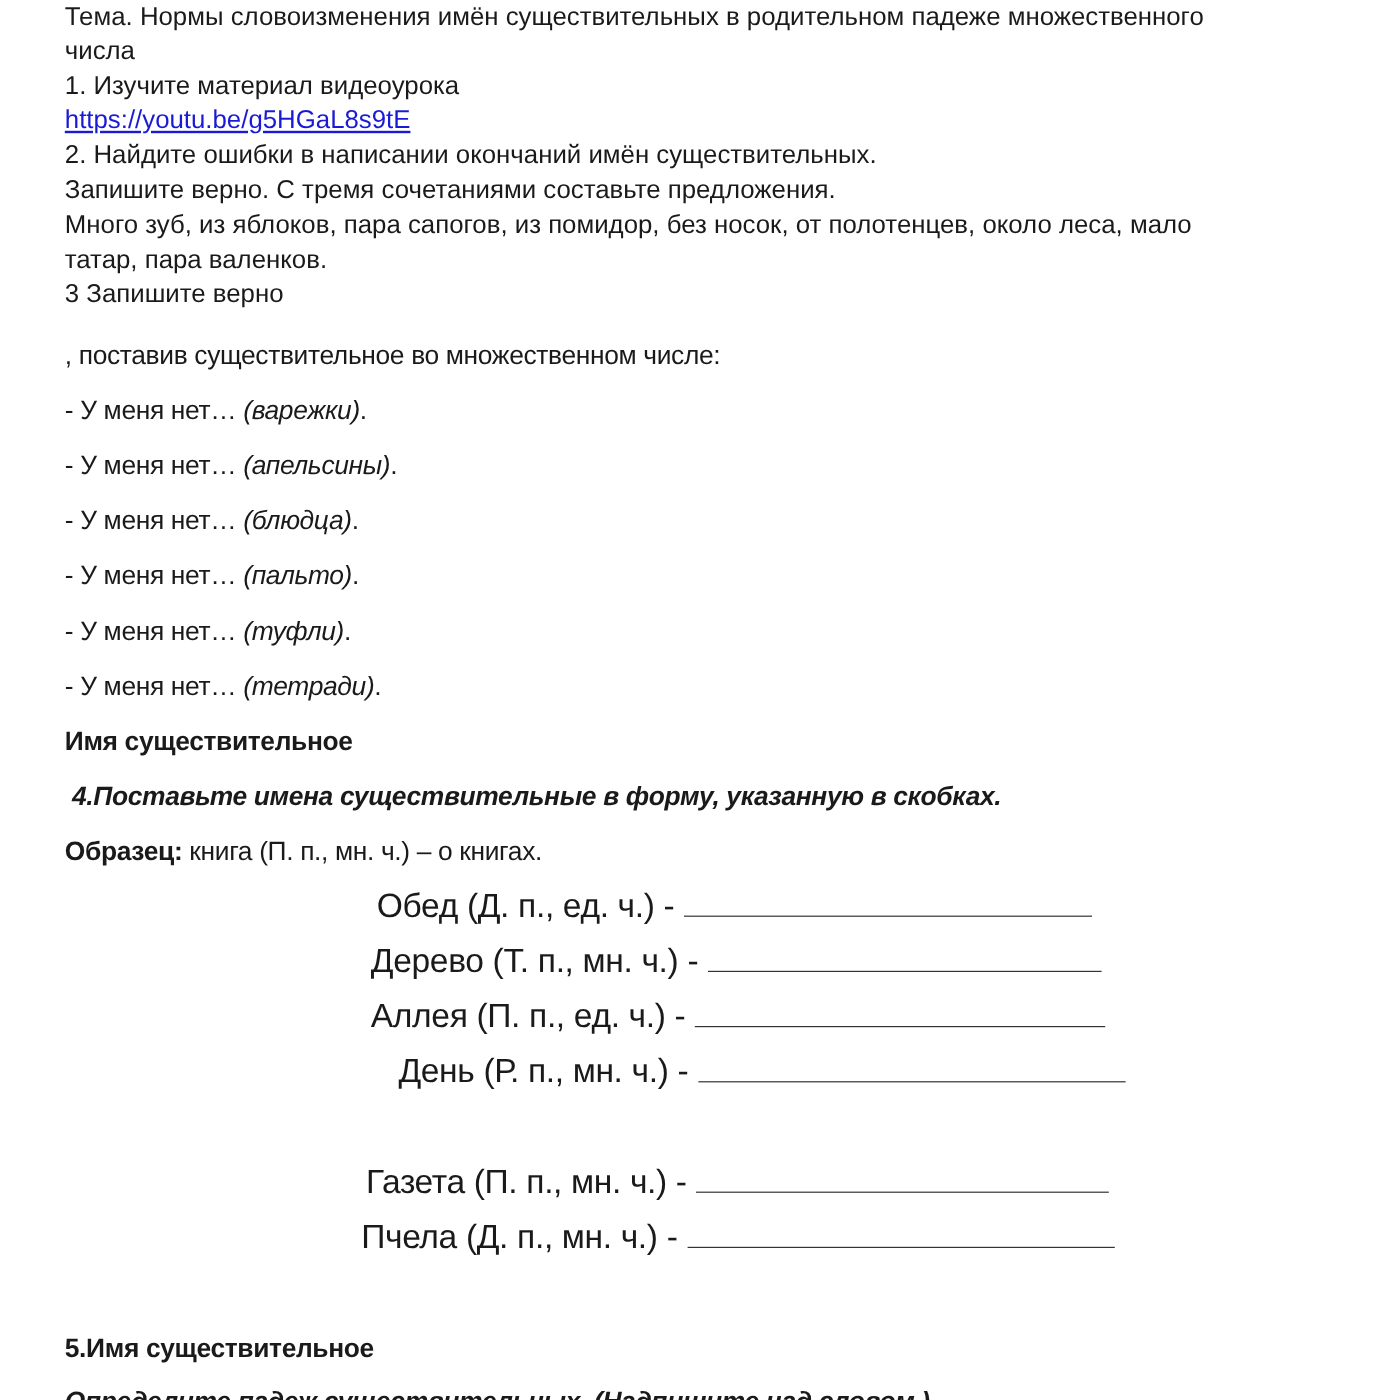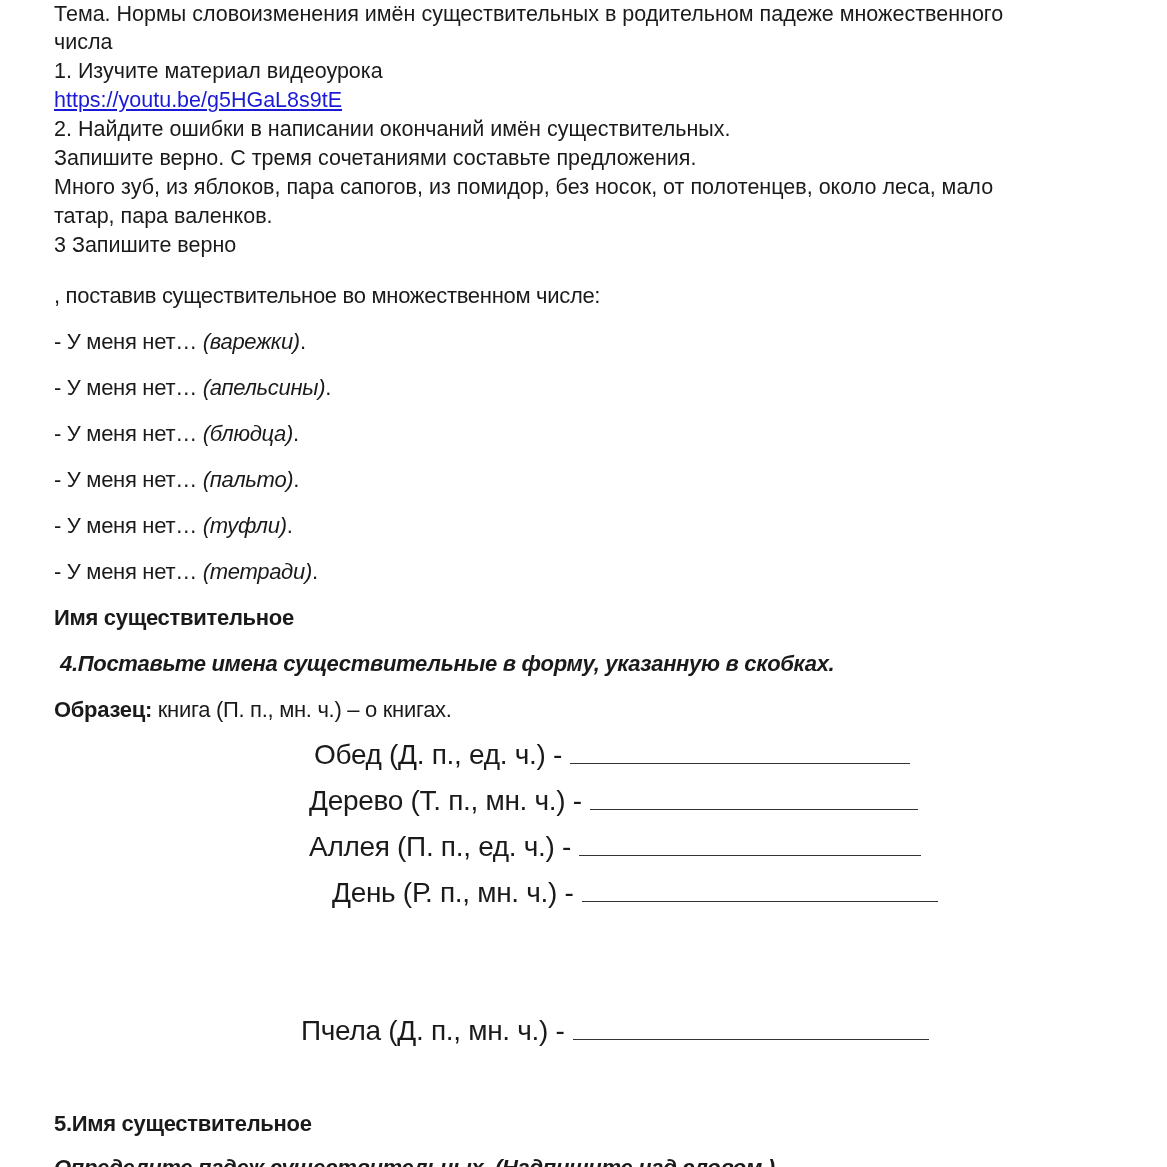--- a/index.html
+++ b/index.html
@@ -121,20 +121,24 @@
     <span class="blank" style="width:328px;"></span>
   </div>
   <div class="form-row narrow" style="top:832px; left:309px;">
     <span>Аллея (П. п., ед. ч.) -</span>
     <span class="blank" style="width:342px;"></span>
   </div>
   <div class="form-row narrow" style="top:878px; left:308px;margin-left:24px;">
     <span>День (Р. п., мн. ч.) -</span>
     <span class="blank" style="width:356px;"></span>
   </div>
+  <div class="form-row narrow" style="top:970px; left:305px;">
+    <span>Газета (П. п., мн. ч.) -</span>
+    <span class="blank" style="width:344px;"></span>
+  </div>
   <div class="form-row narrow" style="top:1016px; left:301px;">
     <span>Пчела (Д. п., мн. ч.) -</span>
     <span class="blank" style="width:356px;"></span>
   </div>
 
   <div class="line narrow bold" style="top:1109px;">5.Имя существительное</div>
   <div class="line narrow cut" style="top:1153px;">Определите падеж существительных. (Надпишите над словом.)</div>
 
 </div>
 

